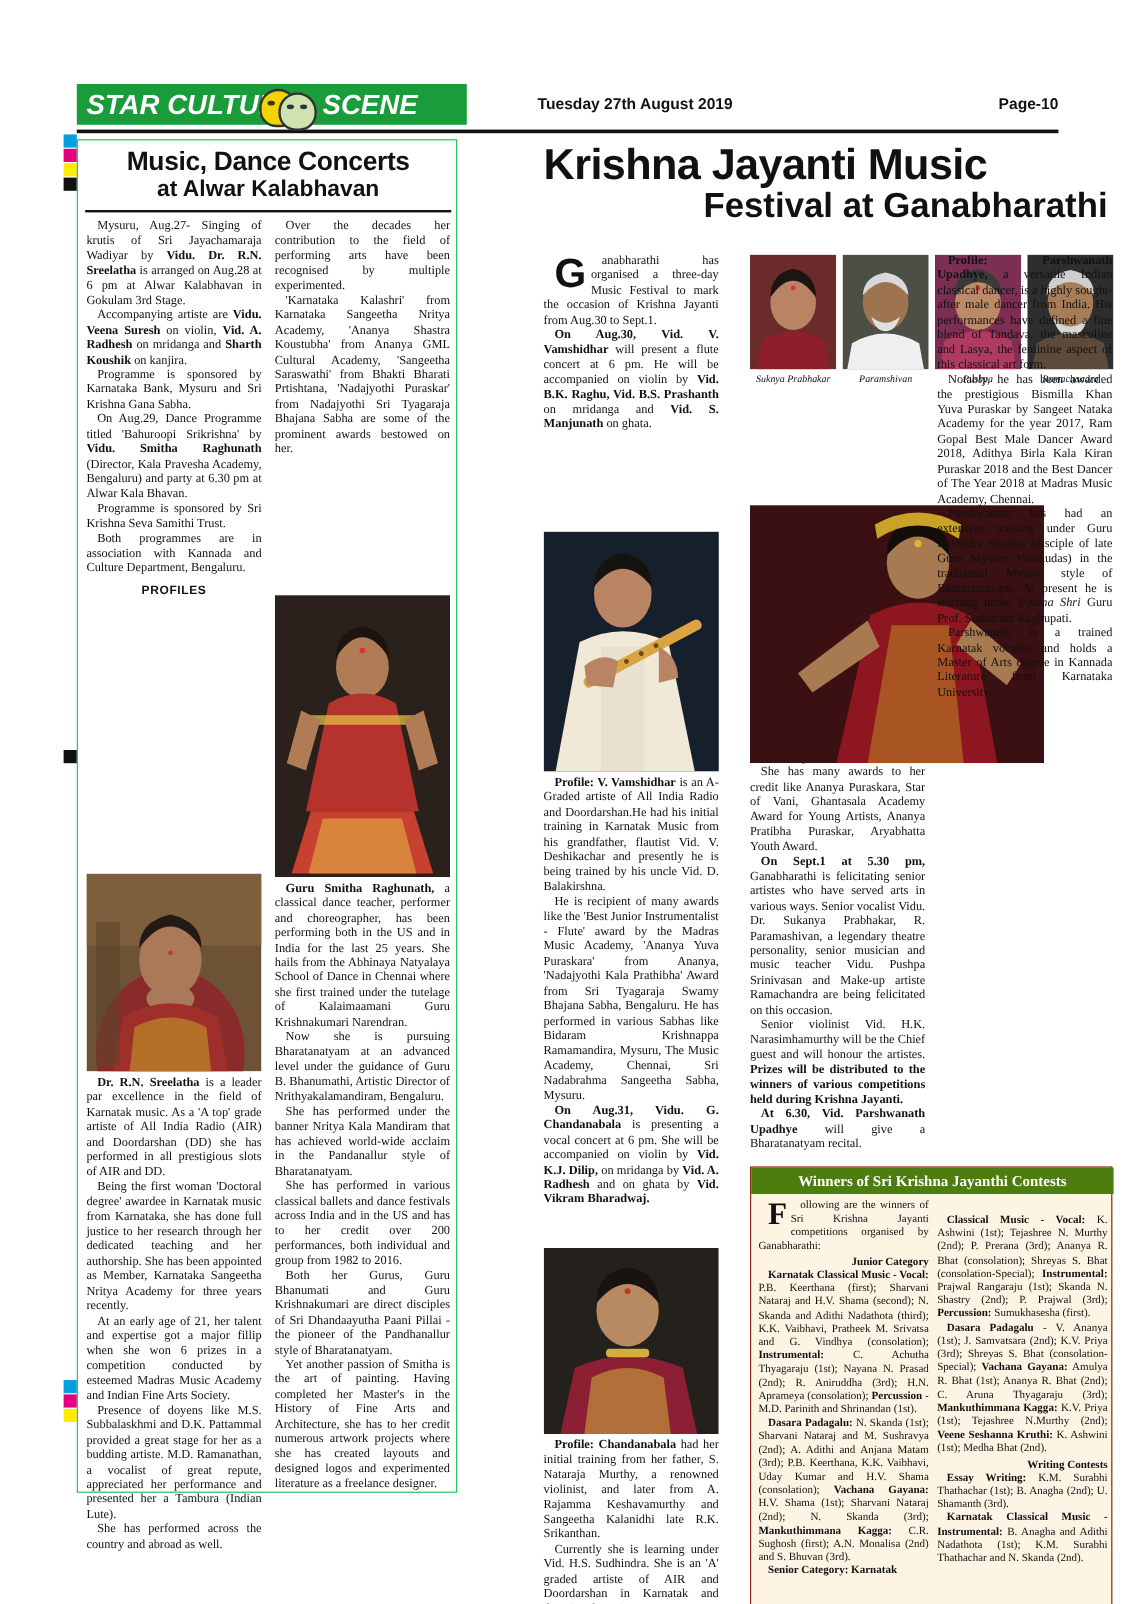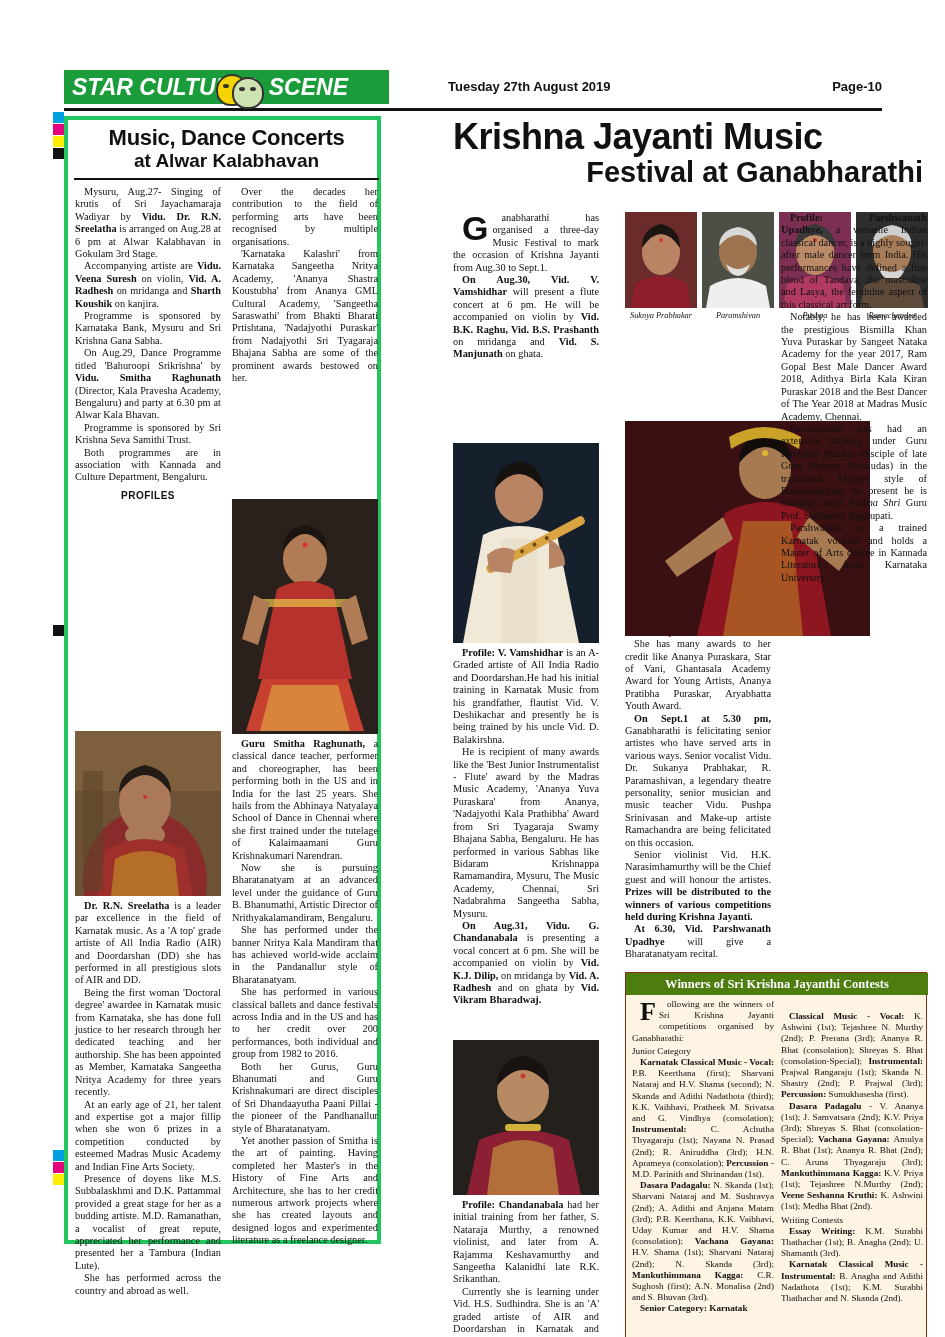--- a/index.html
+++ b/index.html
@@ -26,21 +26,21 @@
   .mask1{position:absolute;left:0;top:4px;width:28px;height:28px;border-radius:50% 50% 45% 45%;background:#f5d300;border:2px solid #333;}
   .mask2{position:absolute;left:16px;top:7px;width:28px;height:28px;border-radius:50% 50% 45% 45%;background:#cfe3b0;border:2px solid #333;}
   .mask-eye{position:absolute;width:6px;height:4px;background:#333;border-radius:50%;}
   .mh-date{position:absolute;left:336px;top:9px;font-family:"Liberation Sans",sans-serif;font-weight:bold;font-size:13px;color:#111;margin-left:48px;}
   .mh-page{position:absolute;right:0px;top:9px;font-family:"Liberation Sans",sans-serif;font-weight:bold;font-size:13px;color:#111;text-align:right;}
 
   
   .frame{position:absolute;left:64px;top:116px;width:818px;height:1128px;}
 
   
-  .leftbox{position:absolute;left:0px;top:0px;width:317px;height:1128px;border:4px solid #22c55e;box-sizing:border-box;}
+  .leftbox{position:absolute;left:0px;top:0px;width:317px;height:1128px;border:1px solid #22c55e;box-sizing:border-box;}
   .lb-title{position:absolute;left:0;top:6px;width:317px;text-align:center;font-family:"Liberation Sans",sans-serif;font-weight:bold;color:#111;}
   .lb-title .l1{font-size:22px;display:block;line-height:24px;letter-spacing:-0.3px;}
   .lb-title .l2{font-size:19px;display:block;line-height:22px;}
   .lb-rule{position:absolute;left:6px;top:58px;width:305px;height:2px;background:#111;}
 
   .col{position:absolute;font-size:10.3px;line-height:12.4px;text-align:justify;color:#111;}
   .col p{margin:0 0 0 0;text-indent:9px;}
   b{font-weight:bold;}
   i{font-style:italic;}
 
@@ -72,21 +72,21 @@
   .strip{position:absolute;left:561px;top:96px;width:302px;height:118px;}
   .strip-im{position:absolute;top:0;width:72px;height:96px;overflow:hidden;}
   .strip-cap{position:absolute;top:99px;font-size:8.3px;font-style:italic;text-align:center;width:76px;color:#111;}
 
   
   .winbox{position:absolute;left:561px;top:856px;width:302px;height:426px;border:1px solid #8a2b14;box-sizing:border-box;background:#fdf4e3;}
   .win-head{position:absolute;left:0px;top:0px;width:302px;height:22px;background:#4d7c0f;}
   .win-head span{display:block;text-align:center;color:#fff;font-family:"Liberation Serif",serif;font-weight:bold;font-size:12.5px;line-height:22px;}
   .wcol{position:absolute;font-size:9.2px;line-height:11.2px;text-align:justify;color:#111;}
   .wcol p{margin:0;text-indent:8px;}
-  .wcol .sub{font-weight:normal;text-align:left;text-indent:0;margin-top:2px;}
+  .wcol .sub{font-weight:bold;text-align:right;text-indent:0;margin-top:2px;}
   .wcol1{left:6px;top:26px;width:142px;}
   .wcol2{left:155px;top:38px;width:142px;}
   .wdrop{float:left;font-family:"Liberation Serif",serif;font-weight:bold;font-size:26px;line-height:21px;padding:2px 3px 0 0;}
 </style>
 </head>
 <body>
 
 <div class="page">
 
   <div class="regmark rm-c"></div>
@@ -132,21 +132,21 @@
             <p class="">Programme is sponsored by Karnataka Bank, Mysuru and Sri Krishna Gana Sabha.</p>
             <p class="">On Aug.29, Dance Programme titled 'Bahuroopi Srikrishna' by <b>Vidu. Smitha Raghunath</b> (Director, Kala Pravesha Academy, Bengaluru) and party at 6.30 pm at Alwar Kala Bhavan.</p>
             <p class="">Programme is sponsored by Sri Krishna Seva Samithi Trust.</p>
             <p class="">Both programmes are in association with Kannada and Culture Department, Bengaluru.</p>
           </div>
         <div class="profiles-head">PROFILES</div>
       </div>
 
       <div class="col lcol2">
         <div id="la-c2">
-            <p class="">Over the decades her contribution to the field of performing arts have been recognised by multiple organisations.</p>
+            <p class="">Over the decades her contribution to the field of performing arts have been recognised by multiple experimented.</p>
             <p class="">'Karnataka Kalashri' from Karnataka Sangeetha Nritya Academy, 'Ananya Shastra Koustubha' from Ananya GML Cultural Academy, 'Sangeetha Saraswathi' from Bhakti Bharati Prtishtana, 'Nadajyothi Puraskar' from Nadajyothi Sri Tyagaraja Bhajana Sabha are some of the prominent awards bestowed on her.</p>
           </div>
       </div>
 
       <div class="photo ph-sree">
         <svg viewBox="0 0 146 165" width="146" height="165" preserveAspectRatio="none">
           <rect width="146" height="165" fill="#6d5235"></rect>
           <rect x="0" y="0" width="146" height="60" fill="#7d5f3d"></rect>
           <ellipse cx="70" cy="150" rx="62" ry="70" fill="#8a2b2b"></ellipse>
           <ellipse cx="70" cy="72" rx="26" ry="31" fill="#a9795a"></ellipse>

